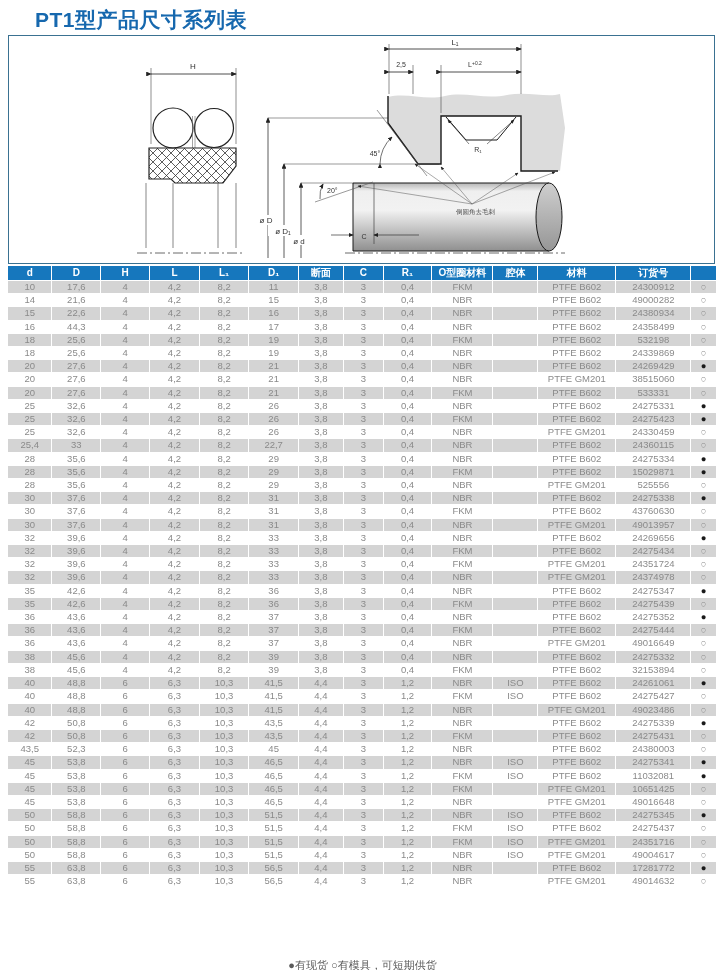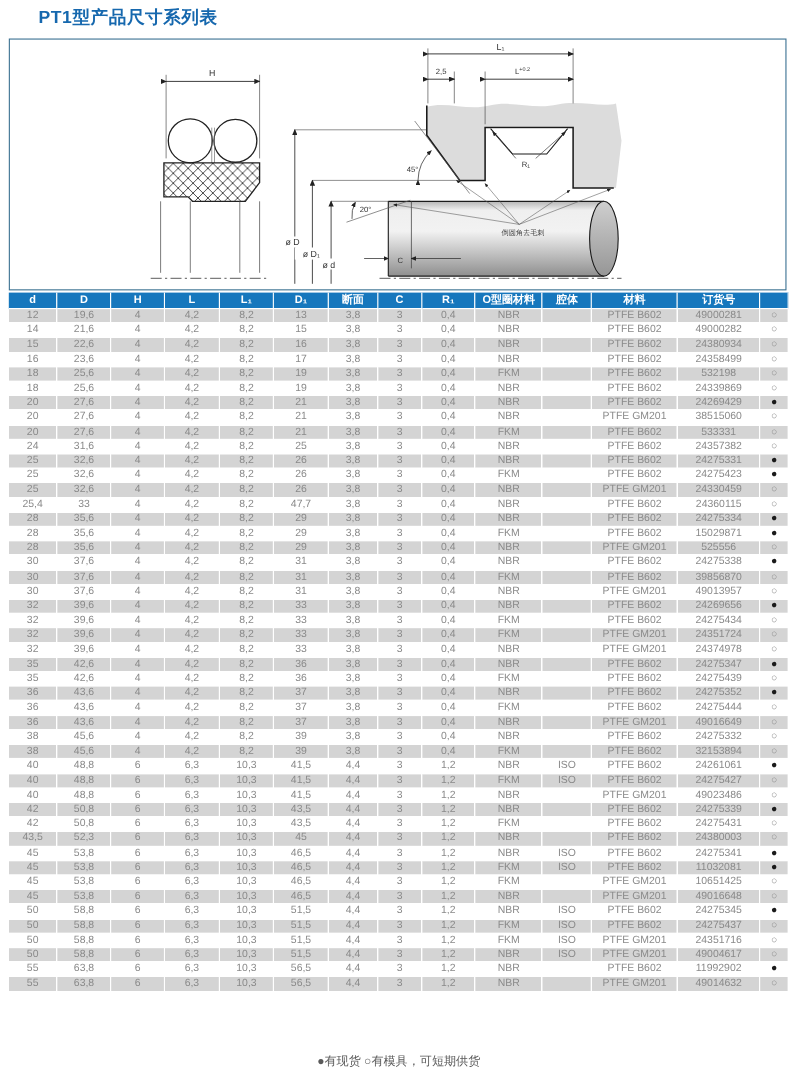--- a/index.html
+++ b/index.html
@@ -1,21 +1,21 @@
 <!DOCTYPE html>
 <html><head>
 <meta charset="utf-8">
 <style>
   html,body{margin:0;padding:0;}
   body{
     width:725px;height:970px;position:relative;overflow:hidden;
     background:#ffffff;font-family:"Liberation Sans",sans-serif;
   }
   .page-title{
-    position:absolute;left:35px;top:6px;font-size:16px;font-weight:bold;
+    position:absolute;left:35px;top:6px;font-size:21px;font-weight:bold;
     color:#1668ae;letter-spacing:0.5px;
   }
   .drawing-frame{
     position:absolute;left:8px;top:35px;width:707px;height:229px;
     border:1.4px solid #3a7191;background:#fff;box-sizing:border-box;
   }
   .drawing-frame svg{display:block;}
   .dim-text{font-family:"Liberation Sans",sans-serif;font-size:8px;fill:#333;}
   .dim-text-sm{font-family:"Liberation Sans",sans-serif;font-size:7px;fill:#333;}
   .note-text{font-family:"Liberation Sans",sans-serif;font-size:6.5px;fill:#444;}
@@ -191,33 +191,33 @@
         <th>R₁</th>
         <th>O型圈材料</th>
         <th>腔体</th>
         <th>材料</th>
         <th>订货号</th>
         <th></th>
       </tr>
     </thead>
   <tbody>
       <tr>
-        <td>12</td>
-        <td>19,6</td>
-        <td>4</td>
-        <td>4,2</td>
-        <td>8,2</td>
-        <td>13</td>
-        <td>3,8</td>
-        <td>3</td>
-        <td>0,4</td>
-        <td>NBR</td>
-        <td></td>
-        <td>PTFE B602</td>
-        <td>49000281</td>
+        <td>10</td>
+        <td>17,6</td>
+        <td>4</td>
+        <td>4,2</td>
+        <td>8,2</td>
+        <td>11</td>
+        <td>3,8</td>
+        <td>3</td>
+        <td>0,4</td>
+        <td>FKM</td>
+        <td></td>
+        <td>PTFE B602</td>
+        <td>24300912</td>
         <td class="sym open">○</td>
       </tr>
       <tr>
         <td>14</td>
         <td>21,6</td>
         <td>4</td>
         <td>4,2</td>
         <td>8,2</td>
         <td>15</td>
         <td>3,8</td>
@@ -240,21 +240,21 @@
         <td>3</td>
         <td>0,4</td>
         <td>NBR</td>
         <td></td>
         <td>PTFE B602</td>
         <td>24380934</td>
         <td class="sym open">○</td>
       </tr>
       <tr>
         <td>16</td>
-        <td>23,6</td>
+        <td>44,3</td>
         <td>4</td>
         <td>4,2</td>
         <td>8,2</td>
         <td>17</td>
         <td>3,8</td>
         <td>3</td>
         <td>0,4</td>
         <td>NBR</td>
         <td></td>
         <td>PTFE B602</td>
@@ -335,36 +335,20 @@
         <td>3,8</td>
         <td>3</td>
         <td>0,4</td>
         <td>FKM</td>
         <td></td>
         <td>PTFE B602</td>
         <td>533331</td>
         <td class="sym open">○</td>
       </tr>
       <tr>
-        <td>24</td>
-        <td>31,6</td>
-        <td>4</td>
-        <td>4,2</td>
-        <td>8,2</td>
-        <td>25</td>
-        <td>3,8</td>
-        <td>3</td>
-        <td>0,4</td>
-        <td>NBR</td>
-        <td></td>
-        <td>PTFE B602</td>
-        <td>24357382</td>
-        <td class="sym open">○</td>
-      </tr>
-      <tr>
         <td>25</td>
         <td>32,6</td>
         <td>4</td>
         <td>4,2</td>
         <td>8,2</td>
         <td>26</td>
         <td>3,8</td>
         <td>3</td>
         <td>0,4</td>
         <td>NBR</td>
@@ -404,21 +388,21 @@
         <td>PTFE GM201</td>
         <td>24330459</td>
         <td class="sym open">○</td>
       </tr>
       <tr>
         <td>25,4</td>
         <td>33</td>
         <td>4</td>
         <td>4,2</td>
         <td>8,2</td>
-        <td>47,7</td>
+        <td>22,7</td>
         <td>3,8</td>
         <td>3</td>
         <td>0,4</td>
         <td>NBR</td>
         <td></td>
         <td>PTFE B602</td>
         <td>24360115</td>
         <td class="sym open">○</td>
       </tr>
       <tr>
@@ -491,21 +475,21 @@
         <td>4</td>
         <td>4,2</td>
         <td>8,2</td>
         <td>31</td>
         <td>3,8</td>
         <td>3</td>
         <td>0,4</td>
         <td>FKM</td>
         <td></td>
         <td>PTFE B602</td>
-        <td>39856870</td>
+        <td>43760630</td>
         <td class="sym open">○</td>
       </tr>
       <tr>
         <td>30</td>
         <td>37,6</td>
         <td>4</td>
         <td>4,2</td>
         <td>8,2</td>
         <td>31</td>
         <td>3,8</td>
@@ -923,21 +907,21 @@
         <td>6</td>
         <td>6,3</td>
         <td>10,3</td>
         <td>56,5</td>
         <td>4,4</td>
         <td>3</td>
         <td>1,2</td>
         <td>NBR</td>
         <td></td>
         <td>PTFE B602</td>
-        <td>11992902</td>
+        <td>17281772</td>
         <td class="sym filled">●</td>
       </tr>
       <tr>
         <td>55</td>
         <td>63,8</td>
         <td>6</td>
         <td>6,3</td>
         <td>10,3</td>
         <td>56,5</td>
         <td>4,4</td>

